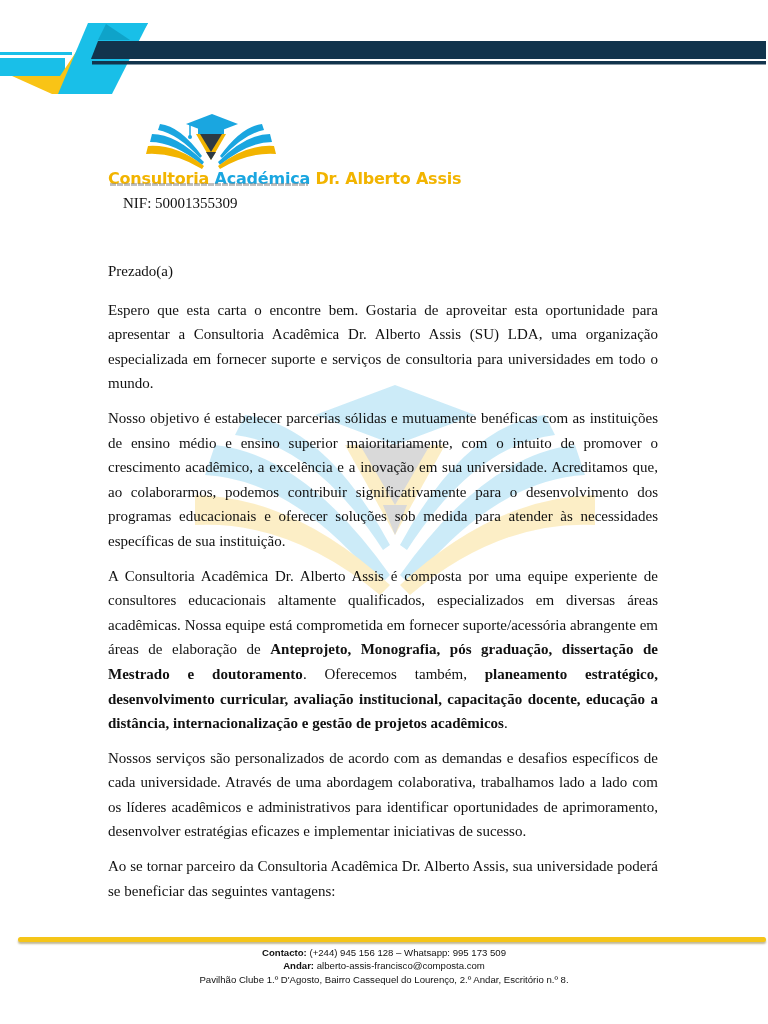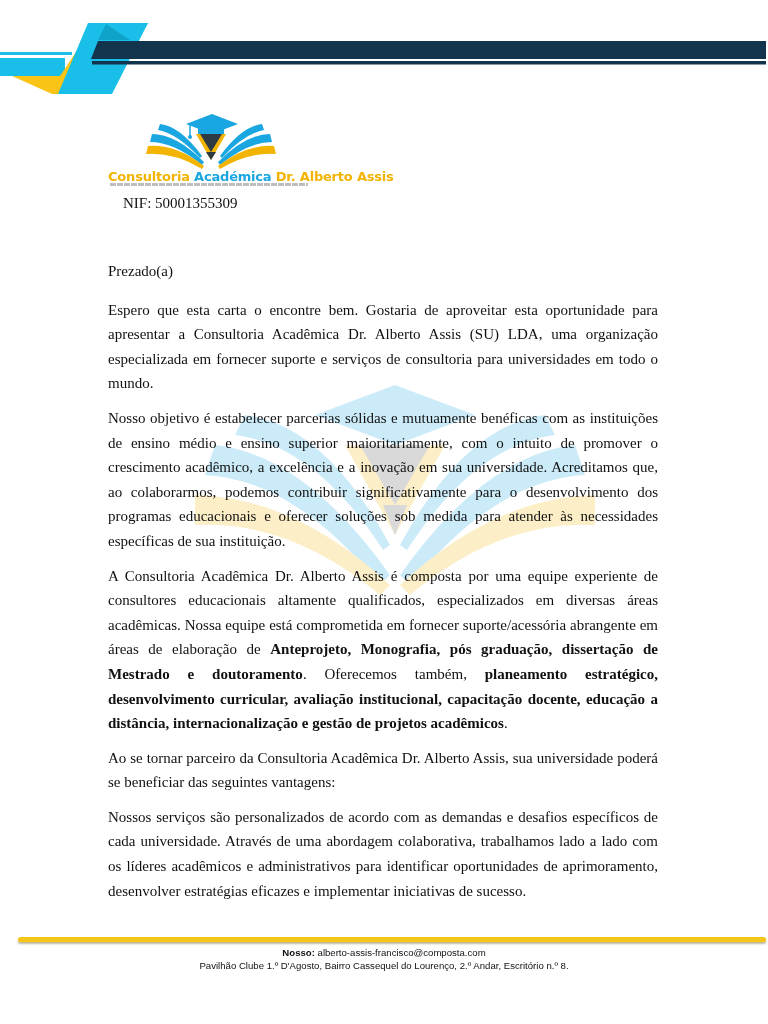--- a/index.html
+++ b/index.html
@@ -2,21 +2,21 @@
 <html><head>
 <meta charset="utf-8">
 <style>
   html, body { margin: 0; padding: 0; background: #ffffff; }
   body { width: 768px; height: 1024px; position: relative; overflow: hidden; font-family: "Liberation Serif", "DejaVu Serif", serif; color: #111; }
 
   .header-art { position: absolute; left: 0; top: 0; width: 768px; height: 100px; }
 
   .logo { position: absolute; left: 106px; top: 112px; width: 206px; height: 78px; }
   .logo-svg { position: absolute; left: 40px; top: 0; width: 130px; height: 58px; }
-  .logo-name { position: absolute; left: 2px; top: 57px; width: 204px; font-family: "DejaVu Sans", sans-serif; font-weight: bold; font-size: 13px; letter-spacing: -0.2px; white-space: nowrap; }
+  .logo-name { position: absolute; left: 2px; top: 57px; width: 204px; font-family: "DejaVu Sans", sans-serif; font-weight: bold; font-size: 16px; letter-spacing: -0.2px; white-space: nowrap; }
   .logo-name .c1 { color: #f2b400; }
   .logo-name .c2 { color: #1aa6e0; }
   .logo-tagline { position: absolute; left: 4px; top: 71px; width: 198px; height: 3px; background: repeating-linear-gradient(90deg, #8a8a8a 0 6px, transparent 6px 7px); opacity: .55; }
 
   .watermark { position: absolute; left: 195px; top: 385px; width: 400px; height: 210px; opacity: .22; pointer-events: none; }
 
   .nif { position: absolute; left: 123px; top: 195px; font-size: 15px; }
 
   .letter { position: absolute; left: 108px; top: 259px; width: 550px; font-size: 15px; line-height: 24.6px; }
   .letter p { margin: 0 0 10px 0; text-align: justify; text-align-last: left; }
@@ -84,21 +84,22 @@
   <polygon points="120,30 200,0 280,30 200,60" fill="#1aa6e0"></polygon>
 </svg>
 
 <div class="nif">NIF: 50001355309</div>
 
 <div class="letter">
   <p class="greeting">Prezado(a)</p>
   <p>Espero que esta carta o encontre bem. Gostaria de aproveitar esta oportunidade para apresentar a Consultoria Acadêmica Dr. Alberto Assis (SU) LDA, uma organização especializada em fornecer suporte e serviços de consultoria para universidades em todo o mundo.</p>
   <p>Nosso objetivo é estabelecer parcerias sólidas e mutuamente benéficas com as instituições de ensino médio e ensino superior maioritariamente, com o intuito de promover o crescimento acadêmico, a excelência e a inovação em sua universidade. Acreditamos que, ao colaborarmos, podemos contribuir significativamente para o desenvolvimento dos programas educacionais e oferecer soluções sob medida para atender às necessidades específicas de sua instituição.</p>
   <p><span>A Consultoria Acadêmica Dr. Alberto Assis é composta por uma equipe experiente de consultores educacionais altamente qualificados, especializados em diversas áreas acadêmicas. Nossa equipe está comprometida em fornecer suporte/acessória abrangente em áreas de elaboração de </span><b>Anteprojeto, Monografia, pós graduação, dissertação de Mestrado e doutoramento</b><span>. Oferecemos também, </span><b>planeamento estratégico, desenvolvimento curricular, avaliação institucional, capacitação docente, educação a distância, internacionalização e gestão de projetos acadêmicos</b><span>.</span></p>
+  <p>Nossos serviços são personalizados de acordo com as demandas e desafios específicos de cada universidade. Através de uma abordagem colaborativa, trabalhamos lado a lado com os líderes acadêmicos e administrativos para identificar oportunidades de aprimoramento, desenvolver estratégias eficazes e implementar iniciativas de sucesso.</p>
   <p>Ao se tornar parceiro da Consultoria Acadêmica Dr. Alberto Assis, sua universidade poderá se beneficiar das seguintes vantagens:</p>
-  <p>Nossos serviços são personalizados de acordo com as demandas e desafios específicos de cada universidade. Através de uma abordagem colaborativa, trabalhamos lado a lado com os líderes acadêmicos e administrativos para identificar oportunidades de aprimoramento, desenvolver estratégias eficazes e implementar iniciativas de sucesso.</p>
 </div>
 
 <div class="footer-bar"></div>
 <div class="footer">
-  <div><span class="lbl">Nosso:</span><span> alberto-assis-francisco@composta.com</span></div>
+  <div><span class="lbl">Contacto:</span><span> (+244) 945 156 128 – Whatsapp: 995 173 509</span></div>
+  <div><span class="lbl">Andar:</span><span> alberto-assis-francisco@composta.com</span></div>
   <div>Pavilhão Clube 1.º D'Agosto, Bairro Cassequel do Lourenço, 2.º Andar, Escritório n.º 8.</div>
 </div>
 
 </body></html>

